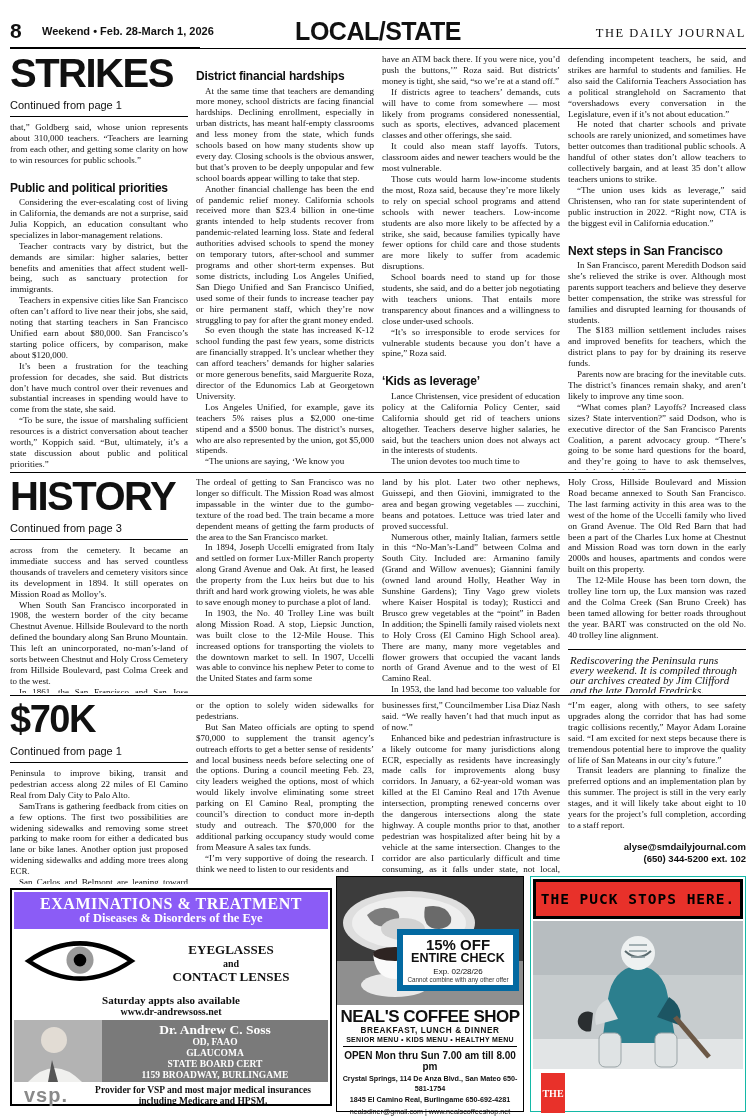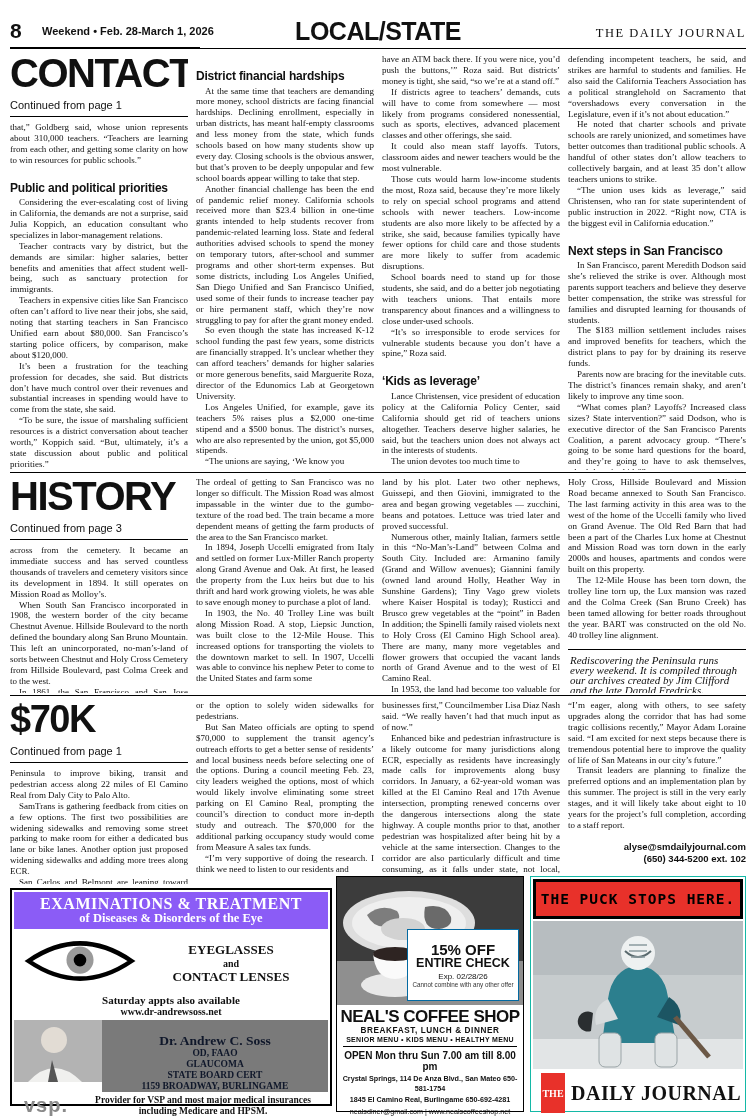--- a/index.html
+++ b/index.html
@@ -51,34 +51,34 @@
   .eye-logo{width:120px;flex:none;}
   .eye-products{flex:1;text-align:center;font-family:"Liberation Serif",serif;font-weight:700;}
   .eye-products .p1{font-size:13px;}
   .eye-products .p2{font-size:10px;font-weight:700;}
   .eye-products .p3{font-size:13px;}
   .eye-appt{text-align:center;font-weight:700;font-size:11px;margin-top:1px;}
   .eye-phone{text-align:center;font-weight:700;font-size:13.5px;font-family:"Liberation Sans",sans-serif;}
   .eye-web{text-align:center;font-weight:700;font-size:10px;}
   .eye-doc{display:flex;margin-top:3px;}
   .doc-photo{width:88px;height:62px;flex:none;}
-  .doc-box{flex:1;background:#7a7a7a;color:#0f172a;text-align:center;font-family:"Liberation Serif",serif;
-           padding-top:13px;}
+  .doc-box{flex:1;background:#7a7a7a;color:#ffffff;text-align:center;font-family:"Liberation Serif",serif;
+           padding-top:2px;}
   .doc-box .d1{font-weight:700;font-size:13.5px;line-height:15px;}
   .doc-box .d2{font-weight:700;font-size:9.5px;line-height:11px;}
   .eye-foot{display:flex;align-items:center;margin-top:2px;}
   .vsp{font-family:"Liberation Sans",sans-serif;color:#8a8a8a;font-weight:700;font-size:20px;
        width:64px;text-align:center;flex:none;letter-spacing:1px;}
   .eye-provider{flex:1;text-align:center;font-weight:700;font-size:9.5px;line-height:11px;}
 
   
   .ad-neals{left:336px;top:876px;width:188px;height:236px;border:1.5px solid #000;}
   .neals-photo{position:relative;width:100%;height:128px;overflow:hidden;}
-  .coupon{position:absolute;right:4px;top:52px;width:106px;background:#fff;border:1px solid #0369a1;
-          text-align:center;padding:12px 2px;font-family:"Liberation Sans",sans-serif;}
+  .coupon{position:absolute;right:4px;top:52px;width:106px;background:#fff;border:6px solid #0369a1;
+          text-align:center;padding:2px 2px;font-family:"Liberation Sans",sans-serif;}
   .coupon .c1{font-weight:900;font-size:15px;line-height:15px;}
   .coupon .c2{font-weight:900;font-size:12.5px;line-height:13px;}
   .coupon .c3{font-size:8px;margin-top:2px;}
   .coupon .c4{font-size:6.3px;color:#333;}
   .neals-body{text-align:center;padding-top:3px;}
   .neals-name{font-family:"Liberation Sans",sans-serif;font-weight:900;font-size:17px;
               letter-spacing:-0.5px;line-height:18px;}
   .neals-tag{font-family:"Liberation Sans",sans-serif;font-weight:700;font-size:8.2px;letter-spacing:0.6px;}
   .neals-menus{font-family:"Liberation Sans",sans-serif;font-weight:700;font-size:7px;letter-spacing:0.3px;
                border-bottom:1px solid #000;padding-bottom:3px;margin:1px 6px 3px 6px;}
@@ -108,21 +108,21 @@
     <span class="pageno">8</span>
     <span class="dateline">Weekend • Feb. 28-March 1, 2026</span>
     <span class="sectionname">LOCAL/STATE</span>
     <span class="paper">THE DAILY JOURNAL</span>
   </div>
   <div class="header-left-bar"></div>
 
   <section class="article" style="top:54px;height:416px;">
     <div class="cols">
       <div class="col">
-        <h1 class="art-headline">CONTACT</h1>
+        <h1 class="art-headline">STRIKES</h1>
         <div class="continued">Continued from page 1</div>
         <div>
             <p class="bp ni">that,” Goldberg said, whose union represents about 310,000 teachers. “Teachers are learning from each other, and getting some clarity on how to win resources for public schools.”</p>
             <h3 class="subhead">Public and political priorities</h3>
             <p class="bp">Considering the ever-escalating cost of living in California, the demands are not a surprise, said Julia Koppich, an education consultant who specializes in labor-management relations.</p>
             <p class="bp">Teacher contracts vary by district, but the demands are similar: higher salaries, better benefits and amenities that affect student well-being, such as sanctuary protection for immigrants.</p>
             <p class="bp">Teachers in expensive cities like San Francisco often can’t afford to live near their jobs, she said, noting that starting teachers in San Francisco Unified earn about $80,000. San Francisco’s starting police officers, by comparison, make about $120,000.</p>
             <p class="bp">It’s been a frustration for the teaching profession for decades, she said. But districts don’t have much control over their revenues and substantial increases in spending would have to come from the state, she said.</p>
             <p class="bp">“To be sure, the issue of marshaling sufficient resources is a district conversation about teacher worth,” Koppich said. “But, ultimately, it’s a state discussion about public and political priorities.”</p>
           </div>
@@ -337,17 +337,16 @@
         <rect x="66" y="112" width="22" height="34" rx="6" fill="#dfe3e4" stroke="#9aa4a7"></rect>
         <rect x="122" y="112" width="22" height="34" rx="6" fill="#dfe3e4" stroke="#9aa4a7"></rect>
         <path d="M142,96 l34,40" stroke="#6b5846" stroke-width="5"></path>
         <path d="M60,92 a10,10 0 1,0 -2,18" fill="#2a2e30"></path>
       </svg>
     </div>
     <div class="puck-brand">
       <span class="brand-the">
         <span>THE</span>
       </span>
-      <span class="brand-name">DAILY JOURNAL</span>
     </div>
   </div>
 
 </div>
 
 </body></html>

